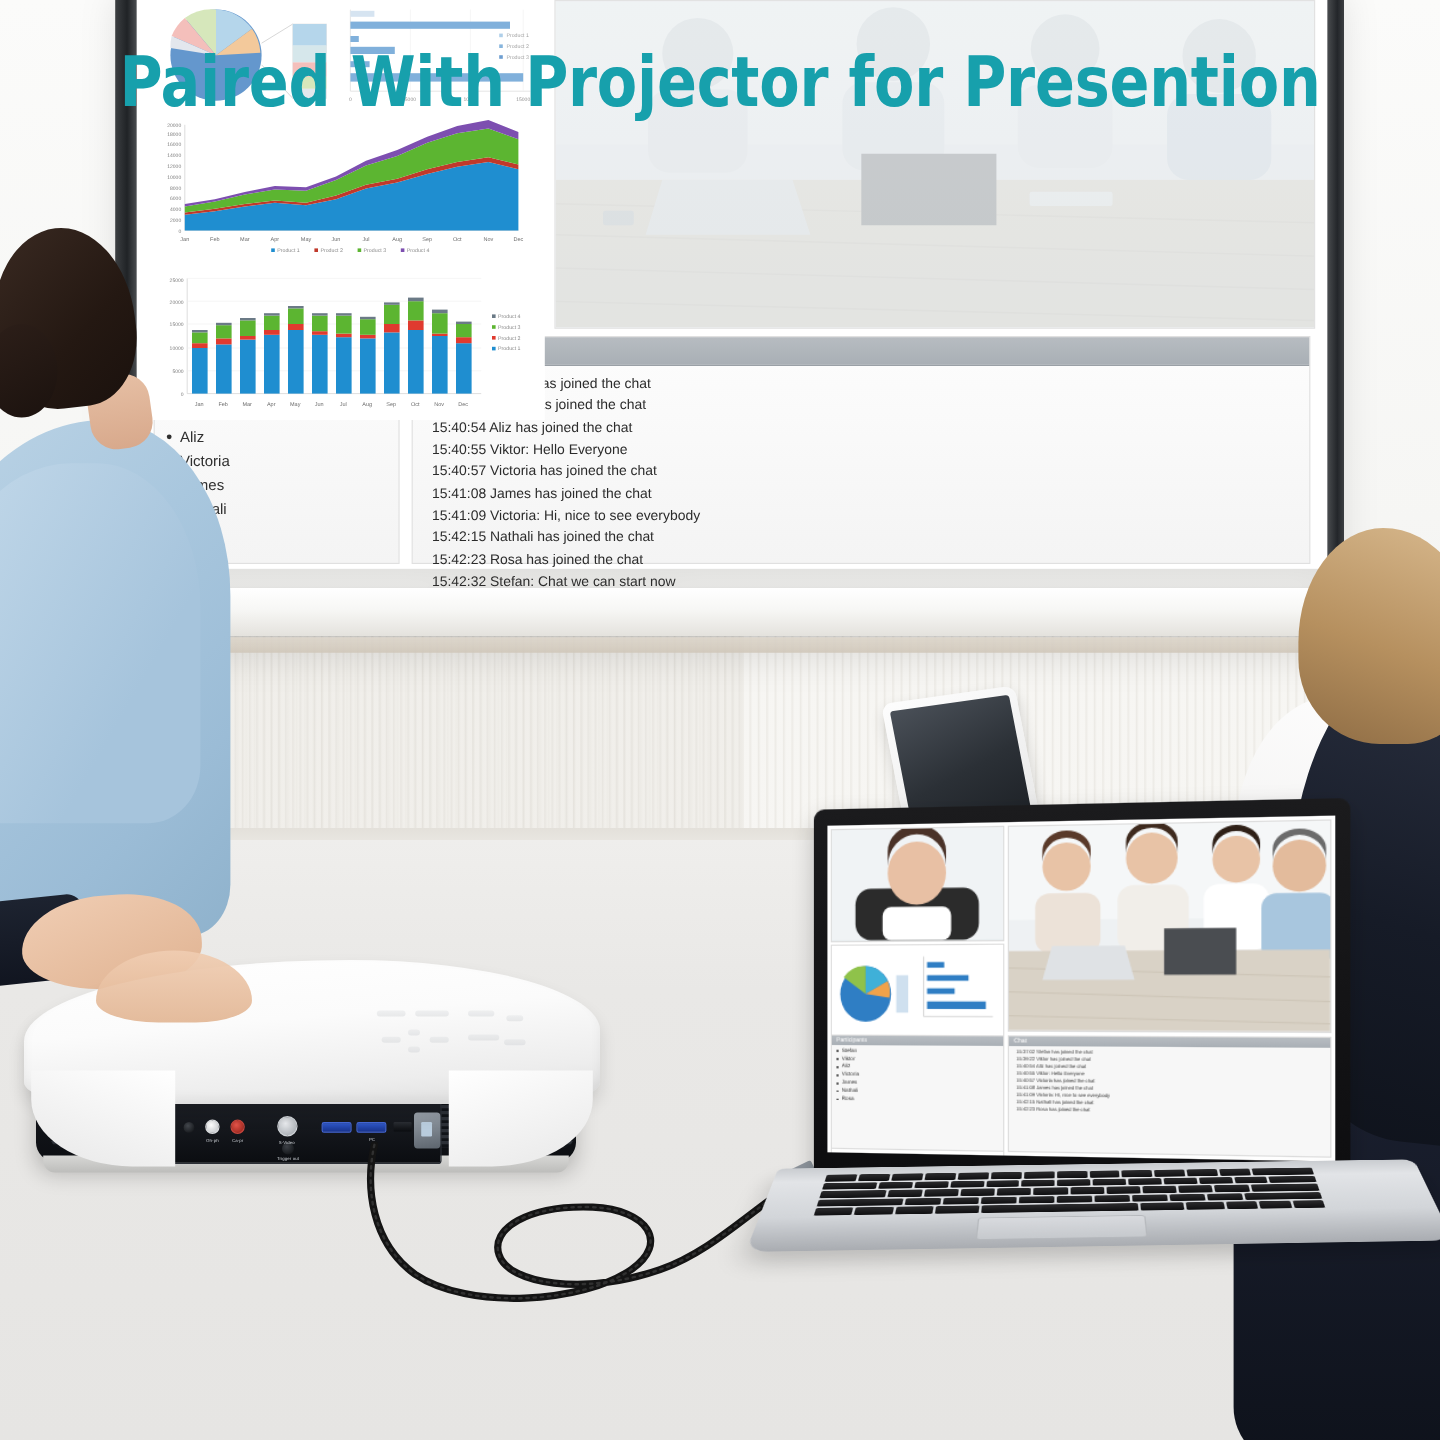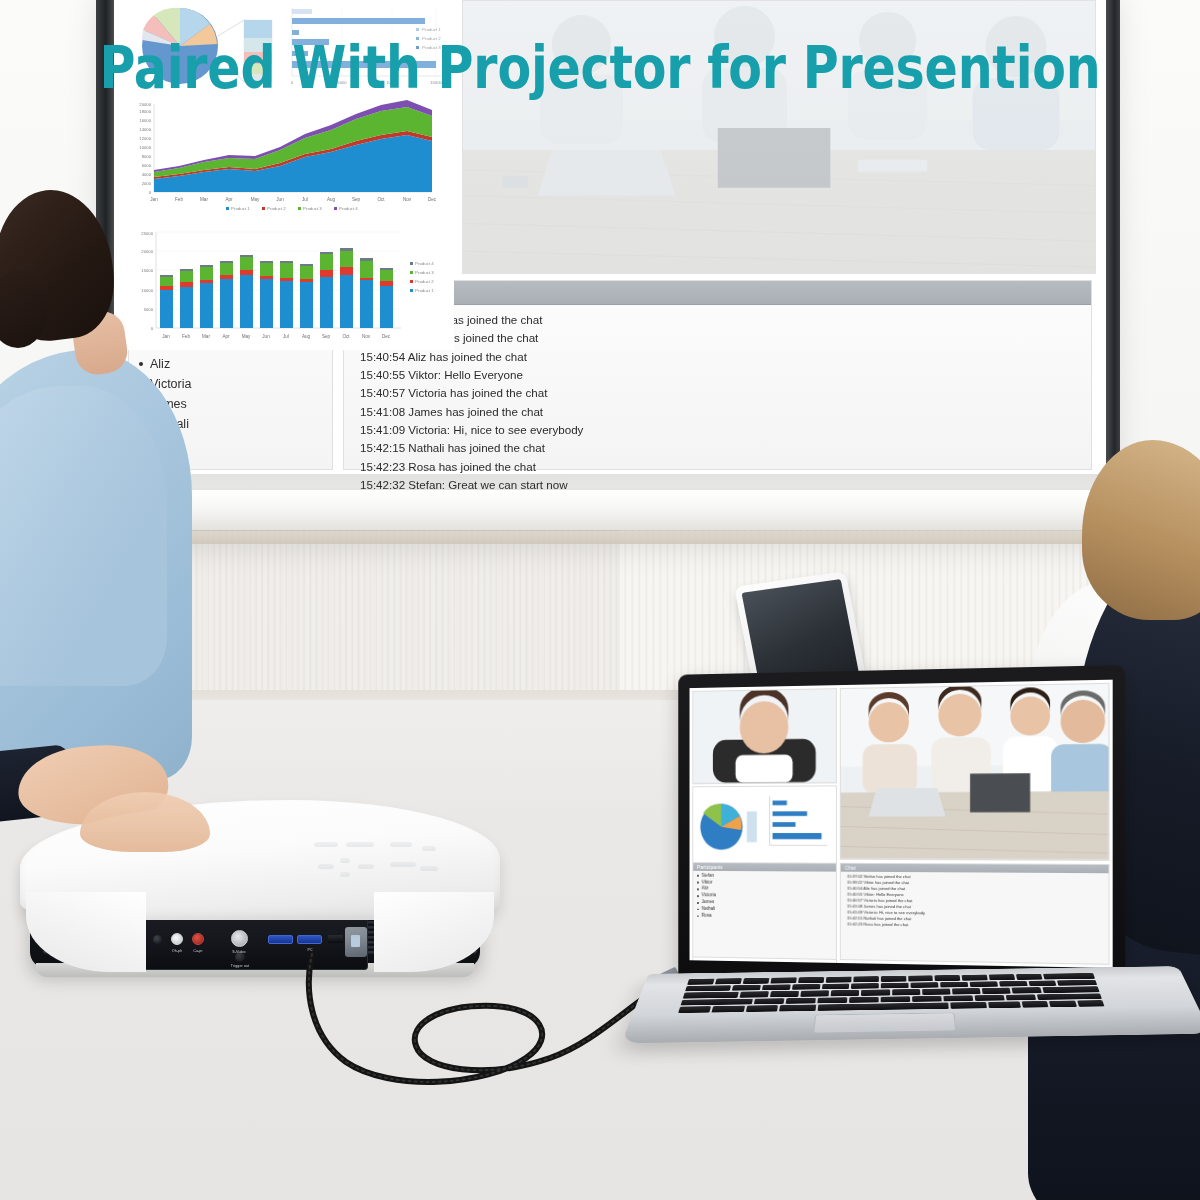--- a/index.html
+++ b/index.html
@@ -607,21 +607,21 @@
             <div class="chat-body">
               <div class="chat-line">15:37:02 Stefan has joined the chat</div>
               <div class="chat-line">15:39:22 Viktor has joined the chat</div>
               <div class="chat-line">15:40:54 Aliz has joined the chat</div>
               <div class="chat-line">15:40:55 Viktor: Hello Everyone</div>
               <div class="chat-line">15:40:57 Victoria has joined the chat</div>
               <div class="chat-line">15:41:08 James has joined the chat</div>
               <div class="chat-line">15:41:09 Victoria: Hi, nice to see everybody</div>
               <div class="chat-line">15:42:15 Nathali has joined the chat</div>
               <div class="chat-line">15:42:23 Rosa has joined the chat</div>
-              <div class="chat-line">15:42:32 Stefan: Great we can start now</div>
+              <div class="chat-line">15:42:32 Stefan: Chat we can start now</div>
             </div>
           </div>
         </div>
 
       </div>
     </div>
   </div>
 
   <div class="headline">Paired With Projector for Presention</div>
 

